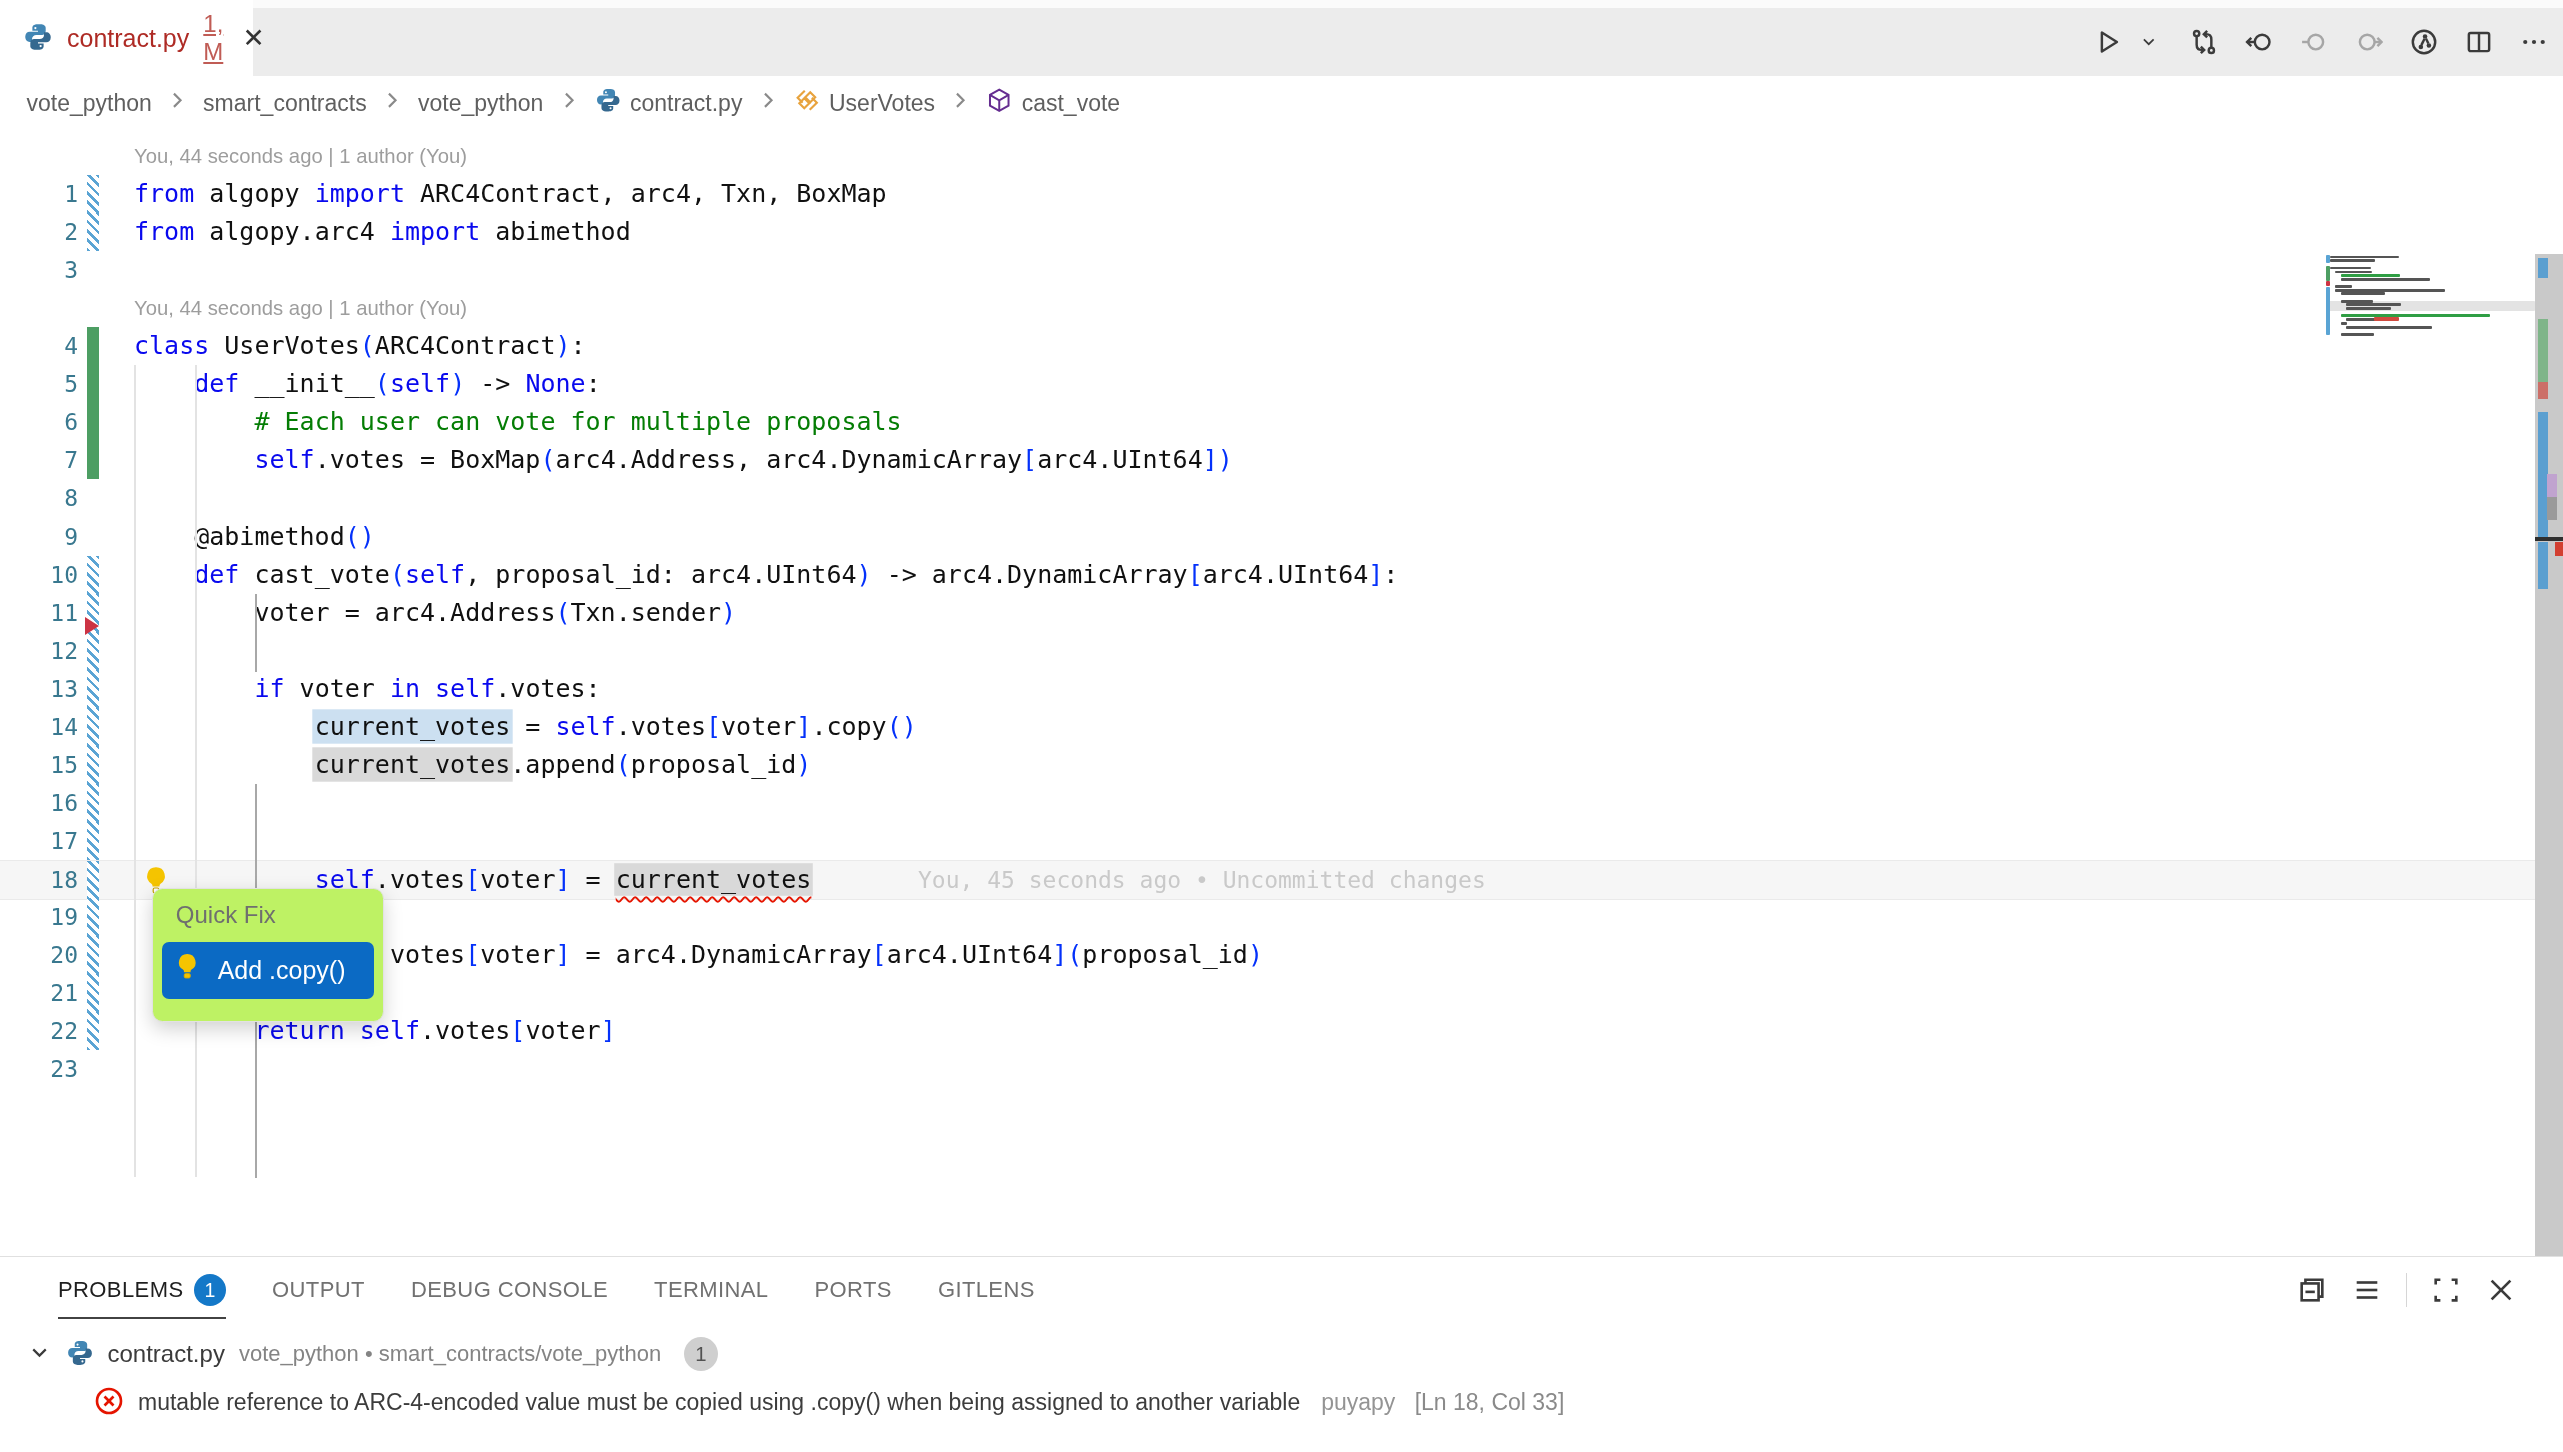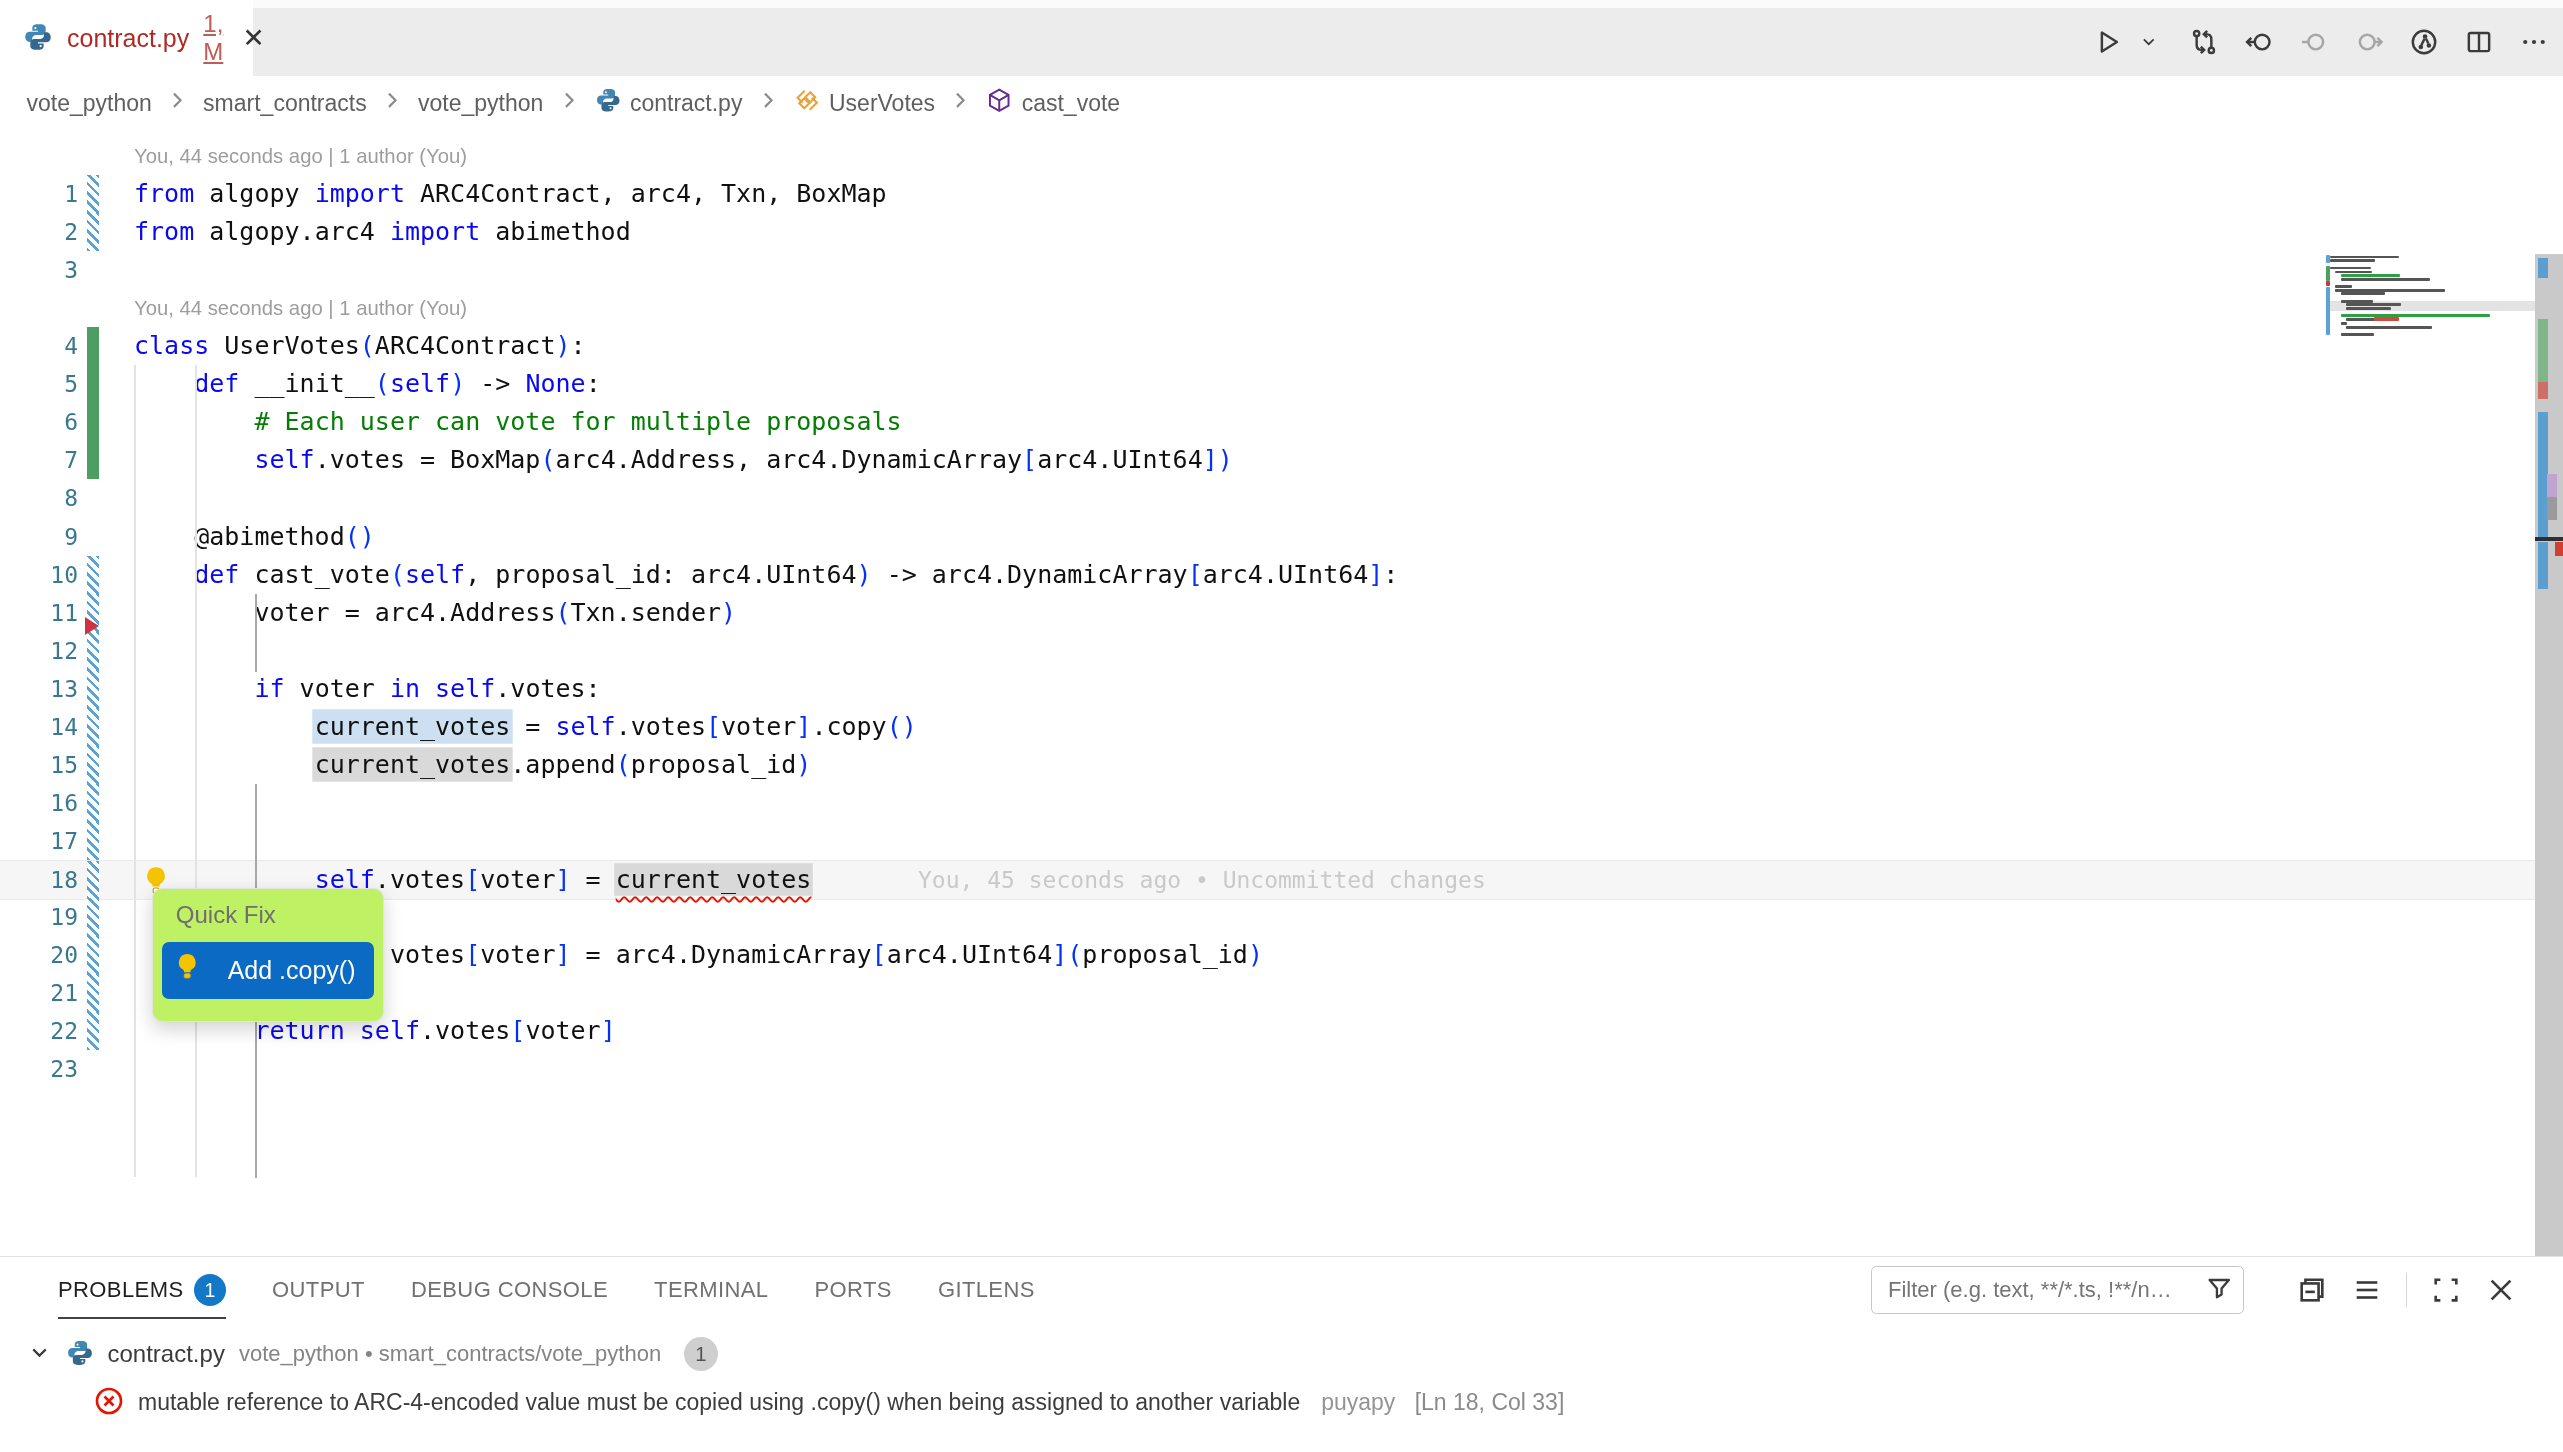--- a/index.html
+++ b/index.html
@@ -53,21 +53,21 @@
   .guide.active{background:#a8a8a8;}
   #del-triangle{position:absolute;left:85px;width:0;height:0;
       border-top:9.7px solid transparent;border-bottom:9.7px solid transparent;border-left:14px solid #cc3344;}
   #bulb{position:absolute;left:142px;width:28px;height:34px;cursor:pointer;}
   
   #quickfix{position:absolute;left:152px;top:888px;width:232px;height:134px;background:#bef264;
       border:0.9px solid #e2e2e2;border-radius:10.6px;box-shadow:0 7px 19.5px rgba(0,0,0,.18);z-index:40;
       box-sizing:border-box;padding:12.4px 8.8px 8.8px 8.8px;}
   #quickfix .qf-header{font-size:24px;color:#6f6f6f;padding-left:14px;margin-bottom:12.4px;}
   #quickfix .qf-item{height:57px;border-radius:7px;background:#0b6ac4;color:#fff;display:flex;
-      align-items:center;gap:27px;padding-left:12.4px;font-size:25px;cursor:pointer;}
+      align-items:center;gap:17px;padding-left:12.4px;font-size:25px;cursor:pointer;}
   
   #minimap{position:absolute;left:2326px;top:123px;width:209px;height:1133px;}
   .mm-bar{position:absolute;height:2.7px;border-radius:0.9px;}
   #ruler{position:absolute;left:2535px;top:123px;width:28px;height:1133px;background:#c9c9c9;}
   .rl{position:absolute;}
   
   #panel{position:absolute;left:0;top:1256px;width:2563px;height:196px;background:#fff;border-top:1.8px solid #e0e0e0;box-sizing:border-box;}
   #panel-tabs{position:absolute;left:58px;top:5.3px;height:58px;display:flex;gap:46px;align-items:center;}
   .ptab{display:flex;align-items:center;gap:10.6px;font-size:22px;letter-spacing:0.4px;color:#717171;
       height:53px;cursor:pointer;border-bottom:2.7px solid transparent;}
@@ -426,28 +426,20 @@
           <span>TERMINAL</span>
         </div>
         <div class="ptab">
           <span>PORTS</span>
         </div>
         <div class="ptab">
           <span>GITLENS</span>
         </div>
       </div>
 
-    <div id="filter-box">
-      <input placeholder="Filter (e.g. text, **/*.ts, !**/n…" style="">
-      <span>
-        <svg width="26.5" height="26.5" viewBox="0 0 16 16">
-            <path class="stroke-d" d="M2.2 3h11.6L9.4 8.2v3.6l-2.8 1.6V8.2z" stroke-linejoin="round"></path>
-          </svg>
-      </span>
-    </div>
 
     <div id="panel-icons">
       <div class="ic">
         <svg width="30" height="30" viewBox="0 0 16 16">
           <path class="stroke-d" d="M4.5 4.5v-2h9v9h-2"></path>
             <rect x="2.5" y="4.5" width="9" height="9" class="stroke-d"></rect>
           <line x1="4.5" y1="9" x2="9.5" y2="9" class="stroke-d"></line>
         </svg>
       </div>
       <div class="ic">

